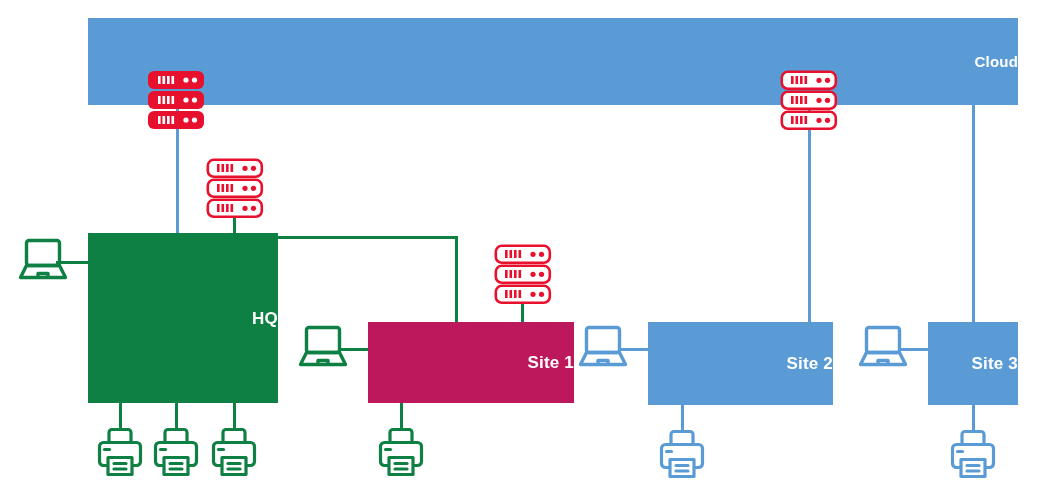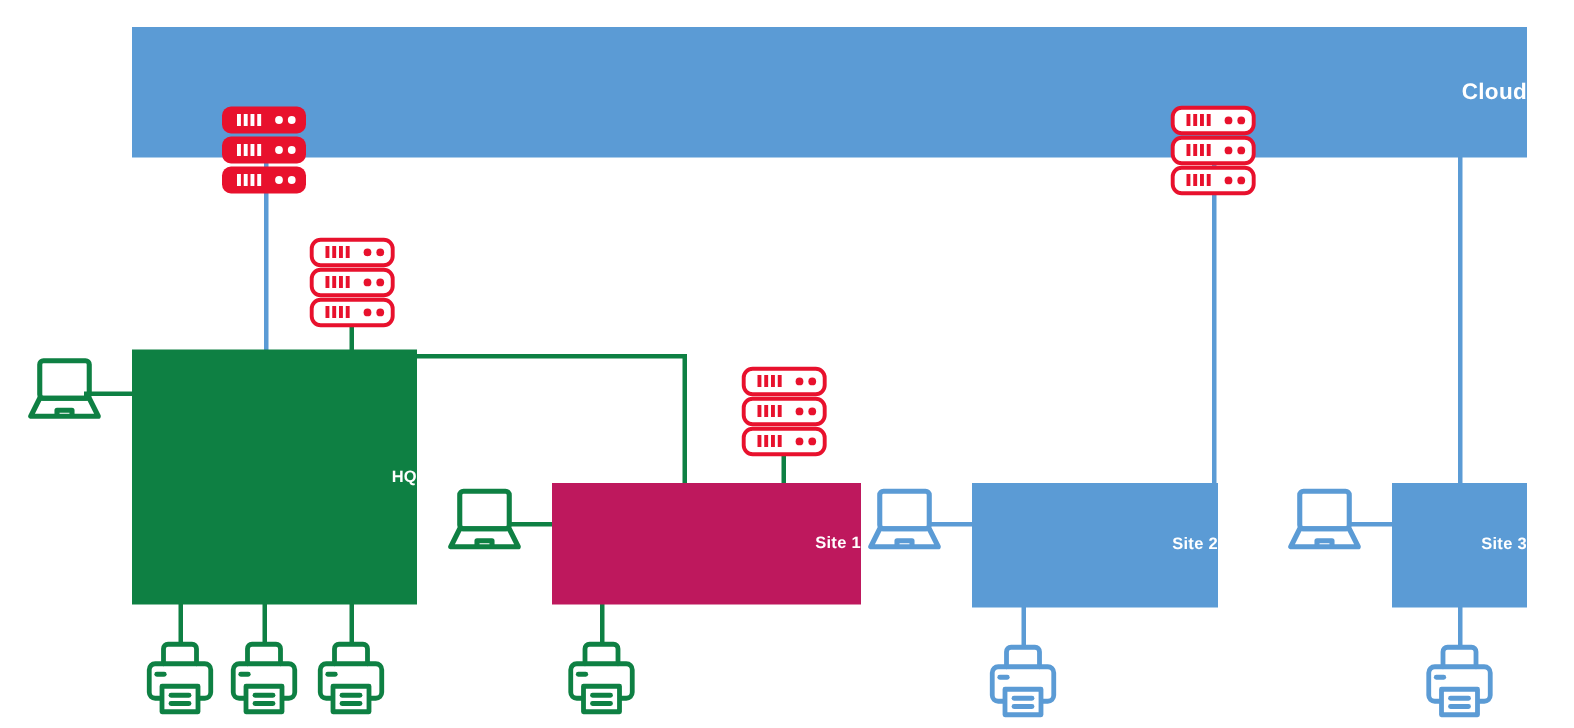--- a/index.html
+++ b/index.html
@@ -2,21 +2,21 @@
 <html><head>
 <meta charset="utf-8">
 <style>
   html,body{margin:0;padding:0;background:#ffffff;}
   body{width:1049px;height:485px;overflow:hidden;
        font-family:"Liberation Sans","DejaVu Sans",sans-serif;}
   #stage{position:relative;width:1049px;height:485px;background:#fff;}
 
   .node{position:absolute;box-sizing:border-box;display:flex;
         align-items:center;justify-content:flex-end;}
-  .node .lbl{color:#ffffff;font-weight:700;font-size:11px;letter-spacing:.2px;
+  .node .lbl{color:#ffffff;font-weight:700;font-size:17px;letter-spacing:.2px;
              line-height:1;white-space:nowrap;}
   .cloud .lbl{font-size:15px;}
 
   .line{position:absolute;}
   .line.v{width:3px;}
   .line.h{height:3px;}
 
   .ico{position:absolute;}
   .ico svg{display:block;overflow:visible;}
 </style>
@@ -61,21 +61,21 @@
   </div>
 
   <div class="node" style="left:88px;top:233px;width:190px;height:170px;background:#0E8043;">
     <span class="lbl">HQ</span>
   </div>
 
   <div class="node" style="left:368px;top:322px;width:206px;height:81px;background:#be185d;">
     <span class="lbl">Site 1</span>
   </div>
 
-  <div class="node" style="left:648px;top:322px;width:164px;height:83px;background:#5B9BD5;">
+  <div class="node" style="left:648px;top:322px;width:185px;height:83px;background:#5B9BD5;">
     <span class="lbl">Site 2</span>
   </div>
 
   <div class="node" style="left:928px;top:322px;width:90px;height:83px;background:#5B9BD5;padding-left:44px;">
     <span class="lbl">Site 3</span>
   </div>
 
   <div class="ico" style="left:147px;top:70px;">
     <svg width="58" height="62" viewBox="0 0 58 62" aria-hidden="true">
       <g>

